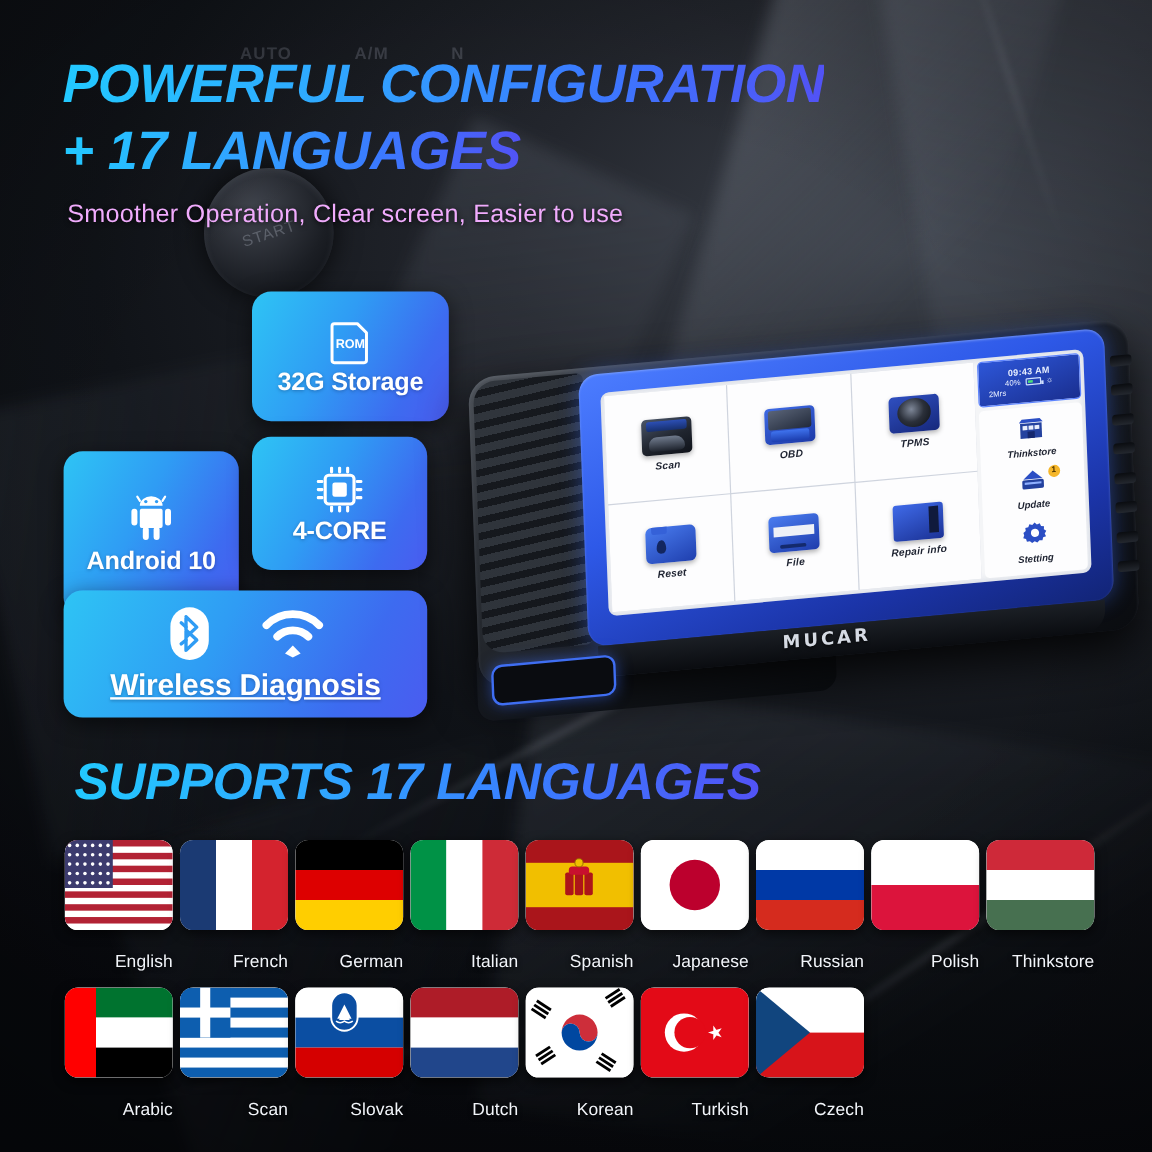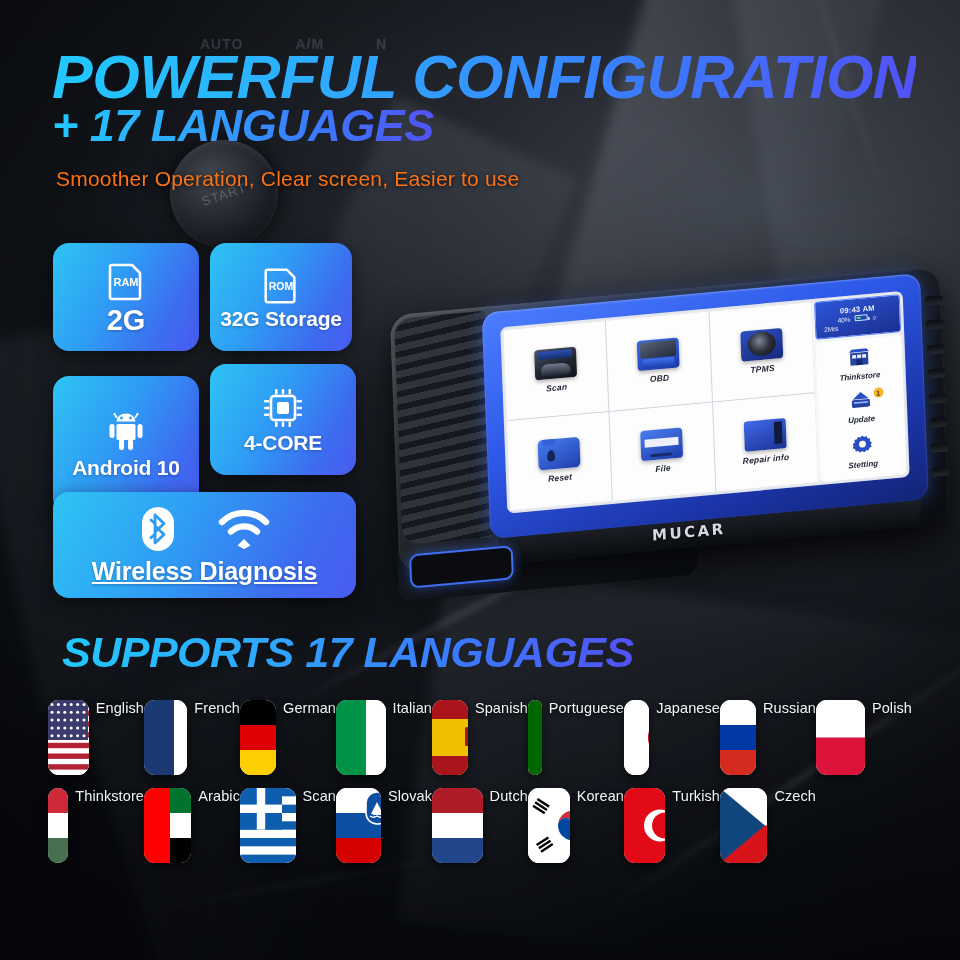--- a/index.html
+++ b/index.html
@@ -90,44 +90,44 @@
     letter-spacing: -0.5px;
     line-height: 1.0;
     background: linear-gradient(95deg, #22c9ff 0%, #2fa9ff 34%, #3a7bff 68%, #5252f5 100%);
     -webkit-background-clip: text;
     background-clip: text;
     color: transparent;
     -webkit-text-fill-color: transparent;
     white-space: nowrap;
     text-transform: uppercase;
   }
-  #h-line1 { left: 52px; top: 47px;  font-size: 61px; }
+  #h-line1 { left: 52px; top: 47px;  font-size: 45px; }
   #h-line2 { left: 52px; top: 103px; font-size: 45px; }
   #h-lang  { left: 52px; top: 631px; font-size: 43px; margin-left: 10px; }
 
   .subtitle {
     position: absolute; left: 56px; top: 167px;
-    color: #f97316; font-size: 21px; letter-spacing: .2px;
+    color: #f0abfc; font-size: 21px; letter-spacing: .2px;
     text-shadow: 0 1px 4px rgba(0,0,0,.85);
     white-space: nowrap;
   }
 
   
   .spec-card {
     position: absolute;
     border-radius: 16px;
     background: linear-gradient(118deg, #2ec4f4 0%, #2f9cf4 42%, #3d6bf0 78%, #4a5cf0 100%);
     box-shadow: 0 5px 18px rgba(0,0,0,.55);
     display: flex; flex-direction: column;
     align-items: center; justify-content: center;
     color: #fff;
     overflow: hidden;
   }
   .card-ram  { left: 53px;  top: 243px; width: 146px; height: 108px; }
-  .card-rom  { left: 210px; top: 243px; width: 142px; height: 108px; }
+  .card-rom  { left: 210px; top: 243px; width: 164px; height: 108px; }
   .card-droid{ left: 53px;  top: 376px; width: 146px; height: 138px; }
   .card-core { left: 210px; top: 364px; width: 146px; height: 111px; }
   .card-wl   { left: 53px;  top: 492px; width: 303px; height: 106px; text-decoration: underline; }
 
   .card-icon { display: flex; align-items: center; justify-content: center; }
   .card-label {
     font-weight: 800; font-size: 21px; letter-spacing: -.2px;
     text-shadow: 0 1px 3px rgba(10,30,70,.35);
     white-space: nowrap;
   }
@@ -337,21 +337,21 @@
   }
 
   
   #flags {
     position: absolute; left: 48px; top: 700px;
     width: 880px;
     display: grid;
     grid-template-columns: repeat(9, 96px);
     row-gap: 13px;
   }
-  .flag-cell { display: flex; flex-direction: row; align-items: flex-start; gap: 7px; }
+  .flag-cell { display: flex; flex-direction: column; align-items: flex-end; gap: 19px; }
   .flag {
     width: 90px; height: 75px;
     border-radius: 11px;
     overflow: hidden;
     position: relative;
     background: #fff;
     box-shadow: 0 3px 9px rgba(0,0,0,.6);
   }
   .flag-name {
     color: #f2f5fa; font-size: 14.5px; letter-spacing: .1px;
@@ -382,29 +382,20 @@
     <div class="streak streak-2"></div>
     <div class="streak streak-3"></div>
     <div class="streak streak-4"></div>
     <div class="bg-vignette"></div>
   </div>
 
   <div class="grad-heading" id="h-line1">POWERFUL CONFIGURATION</div>
   <div class="grad-heading" id="h-line2">+ 17 LANGUAGES</div>
   <div class="subtitle">Smoother Operation,  Clear screen,  Easier to use</div>
 
-  <div class="spec-card card-ram">
-    <div class="card-icon">
-      <svg width="46" height="46" viewBox="0 0 46 46" aria-hidden="true">
-        <path d="M9 7 h20 l8 8 v24 a2 2 0 0 1 -2 2 h-26 a2 2 0 0 1 -2 -2 v-30 a2 2 0 0 1 2 -2 z" fill="none" stroke="#ffffff" stroke-width="2.6" stroke-linejoin="round"></path>
-        <text x="23" y="28" font-size="11" font-weight="700" fill="#ffffff" text-anchor="middle" font-family="Liberation Sans, sans-serif">RAM</text>
-      </svg>
-    </div>
-    <div class="card-label big">2G</div>
-  </div>
 
   <div class="spec-card card-rom">
     <div class="card-icon">
       <svg width="44" height="44" viewBox="0 0 46 46" aria-hidden="true">
         <path d="M9 7 h20 l8 8 v24 a2 2 0 0 1 -2 2 h-26 a2 2 0 0 1 -2 -2 v-30 a2 2 0 0 1 2 -2 z" fill="none" stroke="#ffffff" stroke-width="2.6" stroke-linejoin="round"></path>
         <text x="23" y="28" font-size="11" font-weight="700" fill="#ffffff" text-anchor="middle" font-family="Liberation Sans, sans-serif">ROM</text>
       </svg>
     </div>
     <div class="card-label">32G Storage</div>
   </div>
@@ -659,37 +650,20 @@
           <rect x="8" width="7" height="19" rx="1.6" fill="#ad1519"></rect>
           <rect x="16" width="7" height="19" rx="1.6" fill="#ad1519"></rect>
           <rect x="3" y="-5" width="17" height="7" rx="3" fill="#c8102e"></rect>
           <circle cx="11.5" cy="-8" r="3.4" fill="#f1bf00" stroke="#9a6b00" stroke-width=".8"></circle>
         </g>
           </svg></div>
         <div class="flag-name">Spanish</div>
       </div>
       <div class="flag-cell">
         <div class="flag"><svg viewBox="0 0 90 75" width="90" height="75" preserveAspectRatio="none">
-        <rect width="36" height="75" fill="#006600"></rect>
-            <rect x="36" width="54" height="75" fill="#ff0000"></rect>
-        <circle cx="36" cy="37.5" r="15" fill="#ffe400" stroke="#8a6d00" stroke-width="1.4"></circle>
-        <circle cx="36" cy="37.5" r="10.5" fill="#ff0000"></circle>
-        <rect x="30" y="30" width="12" height="15" rx="2" fill="#fff" stroke="#0a3d91" stroke-width="2.4"></rect>
-        <g fill="#0a3d91">
-          <circle cx="33" cy="34" r="1.1"></circle>
-              <circle cx="39" cy="34" r="1.1"></circle>
-          <circle cx="36" cy="37.5" r="1.1"></circle>
-          <circle cx="33" cy="41" r="1.1"></circle>
-              <circle cx="39" cy="41" r="1.1"></circle>
-        </g>
-          </svg></div>
-        <div class="flag-name">Portuguese</div>
-      </div>
-      <div class="flag-cell">
-        <div class="flag"><svg viewBox="0 0 90 75" width="90" height="75" preserveAspectRatio="none">
         <rect width="90" height="75" fill="#fff"></rect>
         <circle cx="45" cy="37.5" r="21" fill="#bc002d"></circle>
           </svg></div>
         <div class="flag-name">Japanese</div>
       </div>
       <div class="flag-cell">
         <div class="flag"><svg viewBox="0 0 90 75" width="90" height="75" preserveAspectRatio="none">
         <rect width="90" height="25" fill="#fff"></rect>
             <rect y="25" width="90" height="25" fill="#0039a6"></rect>
         <rect y="50" width="90" height="25" fill="#d52b1e"></rect>

